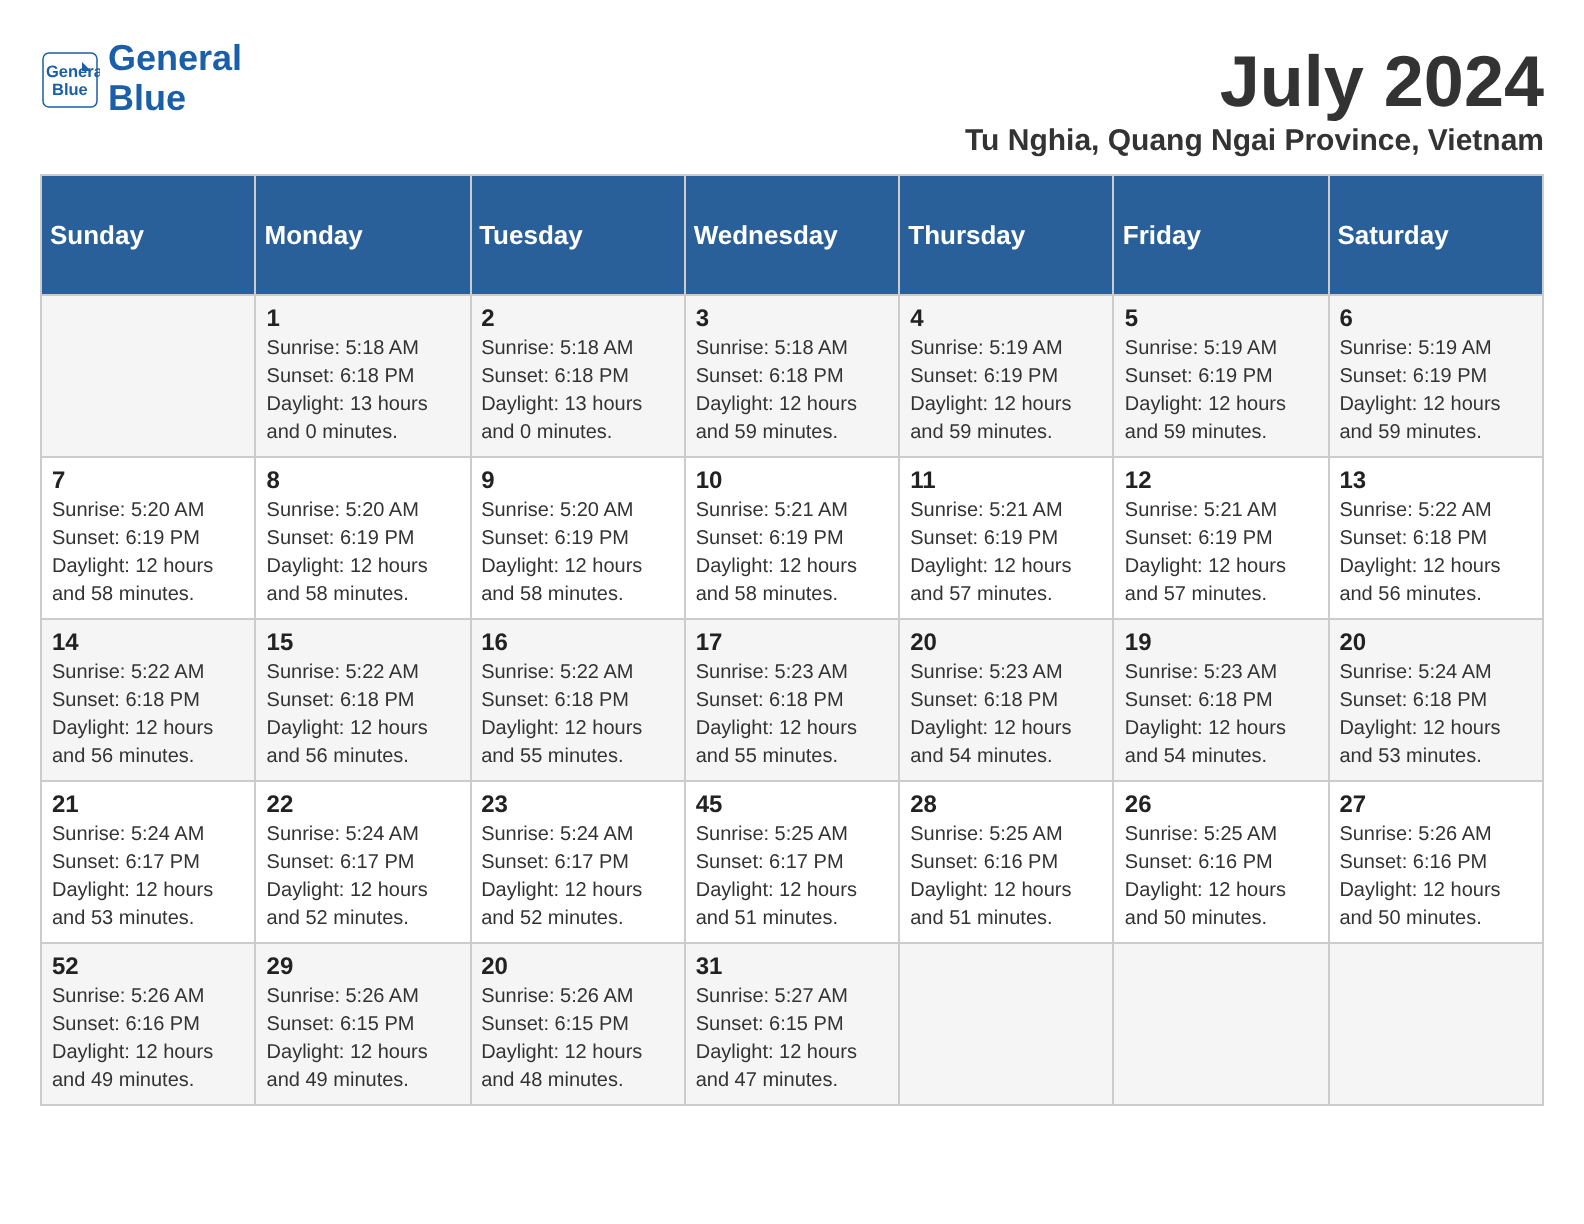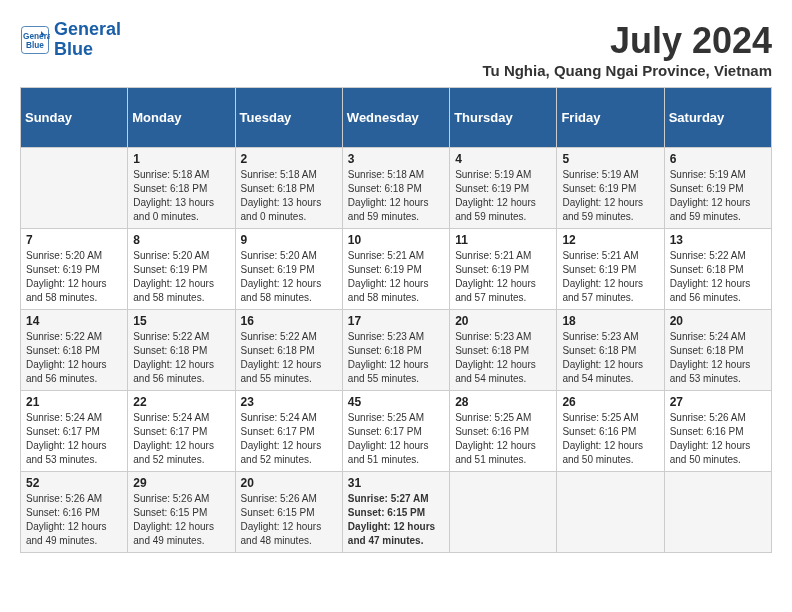--- a/index.html
+++ b/index.html
@@ -250,21 +250,21 @@
 and 55 minutes.</div>
         </td>
         <td>
           <span class="day-num">20</span>
           <div class="day-info" style="white-space: pre-line;">Sunrise: 5:23 AM
 Sunset: 6:18 PM
 Daylight: 12 hours
 and 54 minutes.</div>
         </td>
         <td>
-          <span class="day-num">18</span>
+          <span class="day-num">19</span>
           <div class="day-info" style="white-space: pre-line;">Sunrise: 5:23 AM
 Sunset: 6:18 PM
 Daylight: 12 hours
 and 54 minutes.</div>
         </td>
         <td>
           <span class="day-num">20</span>
           <div class="day-info" style="white-space: pre-line;">Sunrise: 5:24 AM
 Sunset: 6:18 PM
 Daylight: 12 hours
@@ -339,21 +339,21 @@
         </td>
         <td>
           <span class="day-num">20</span>
           <div class="day-info" style="white-space: pre-line;">Sunrise: 5:26 AM
 Sunset: 6:15 PM
 Daylight: 12 hours
 and 48 minutes.</div>
         </td>
         <td>
           <span class="day-num">31</span>
-          <div class="day-info" style="white-space: pre-line; font-weight: bold;">Sunrise: 5:27 AM
+          <div class="day-info" style="white-space: pre-line;">Sunrise: 5:27 AM
 Sunset: 6:15 PM
 Daylight: 12 hours
 and 47 minutes.</div>
         </td>
         <td></td>
         <td></td>
         <td></td>
       </tr>
     </tbody>
 </table>

